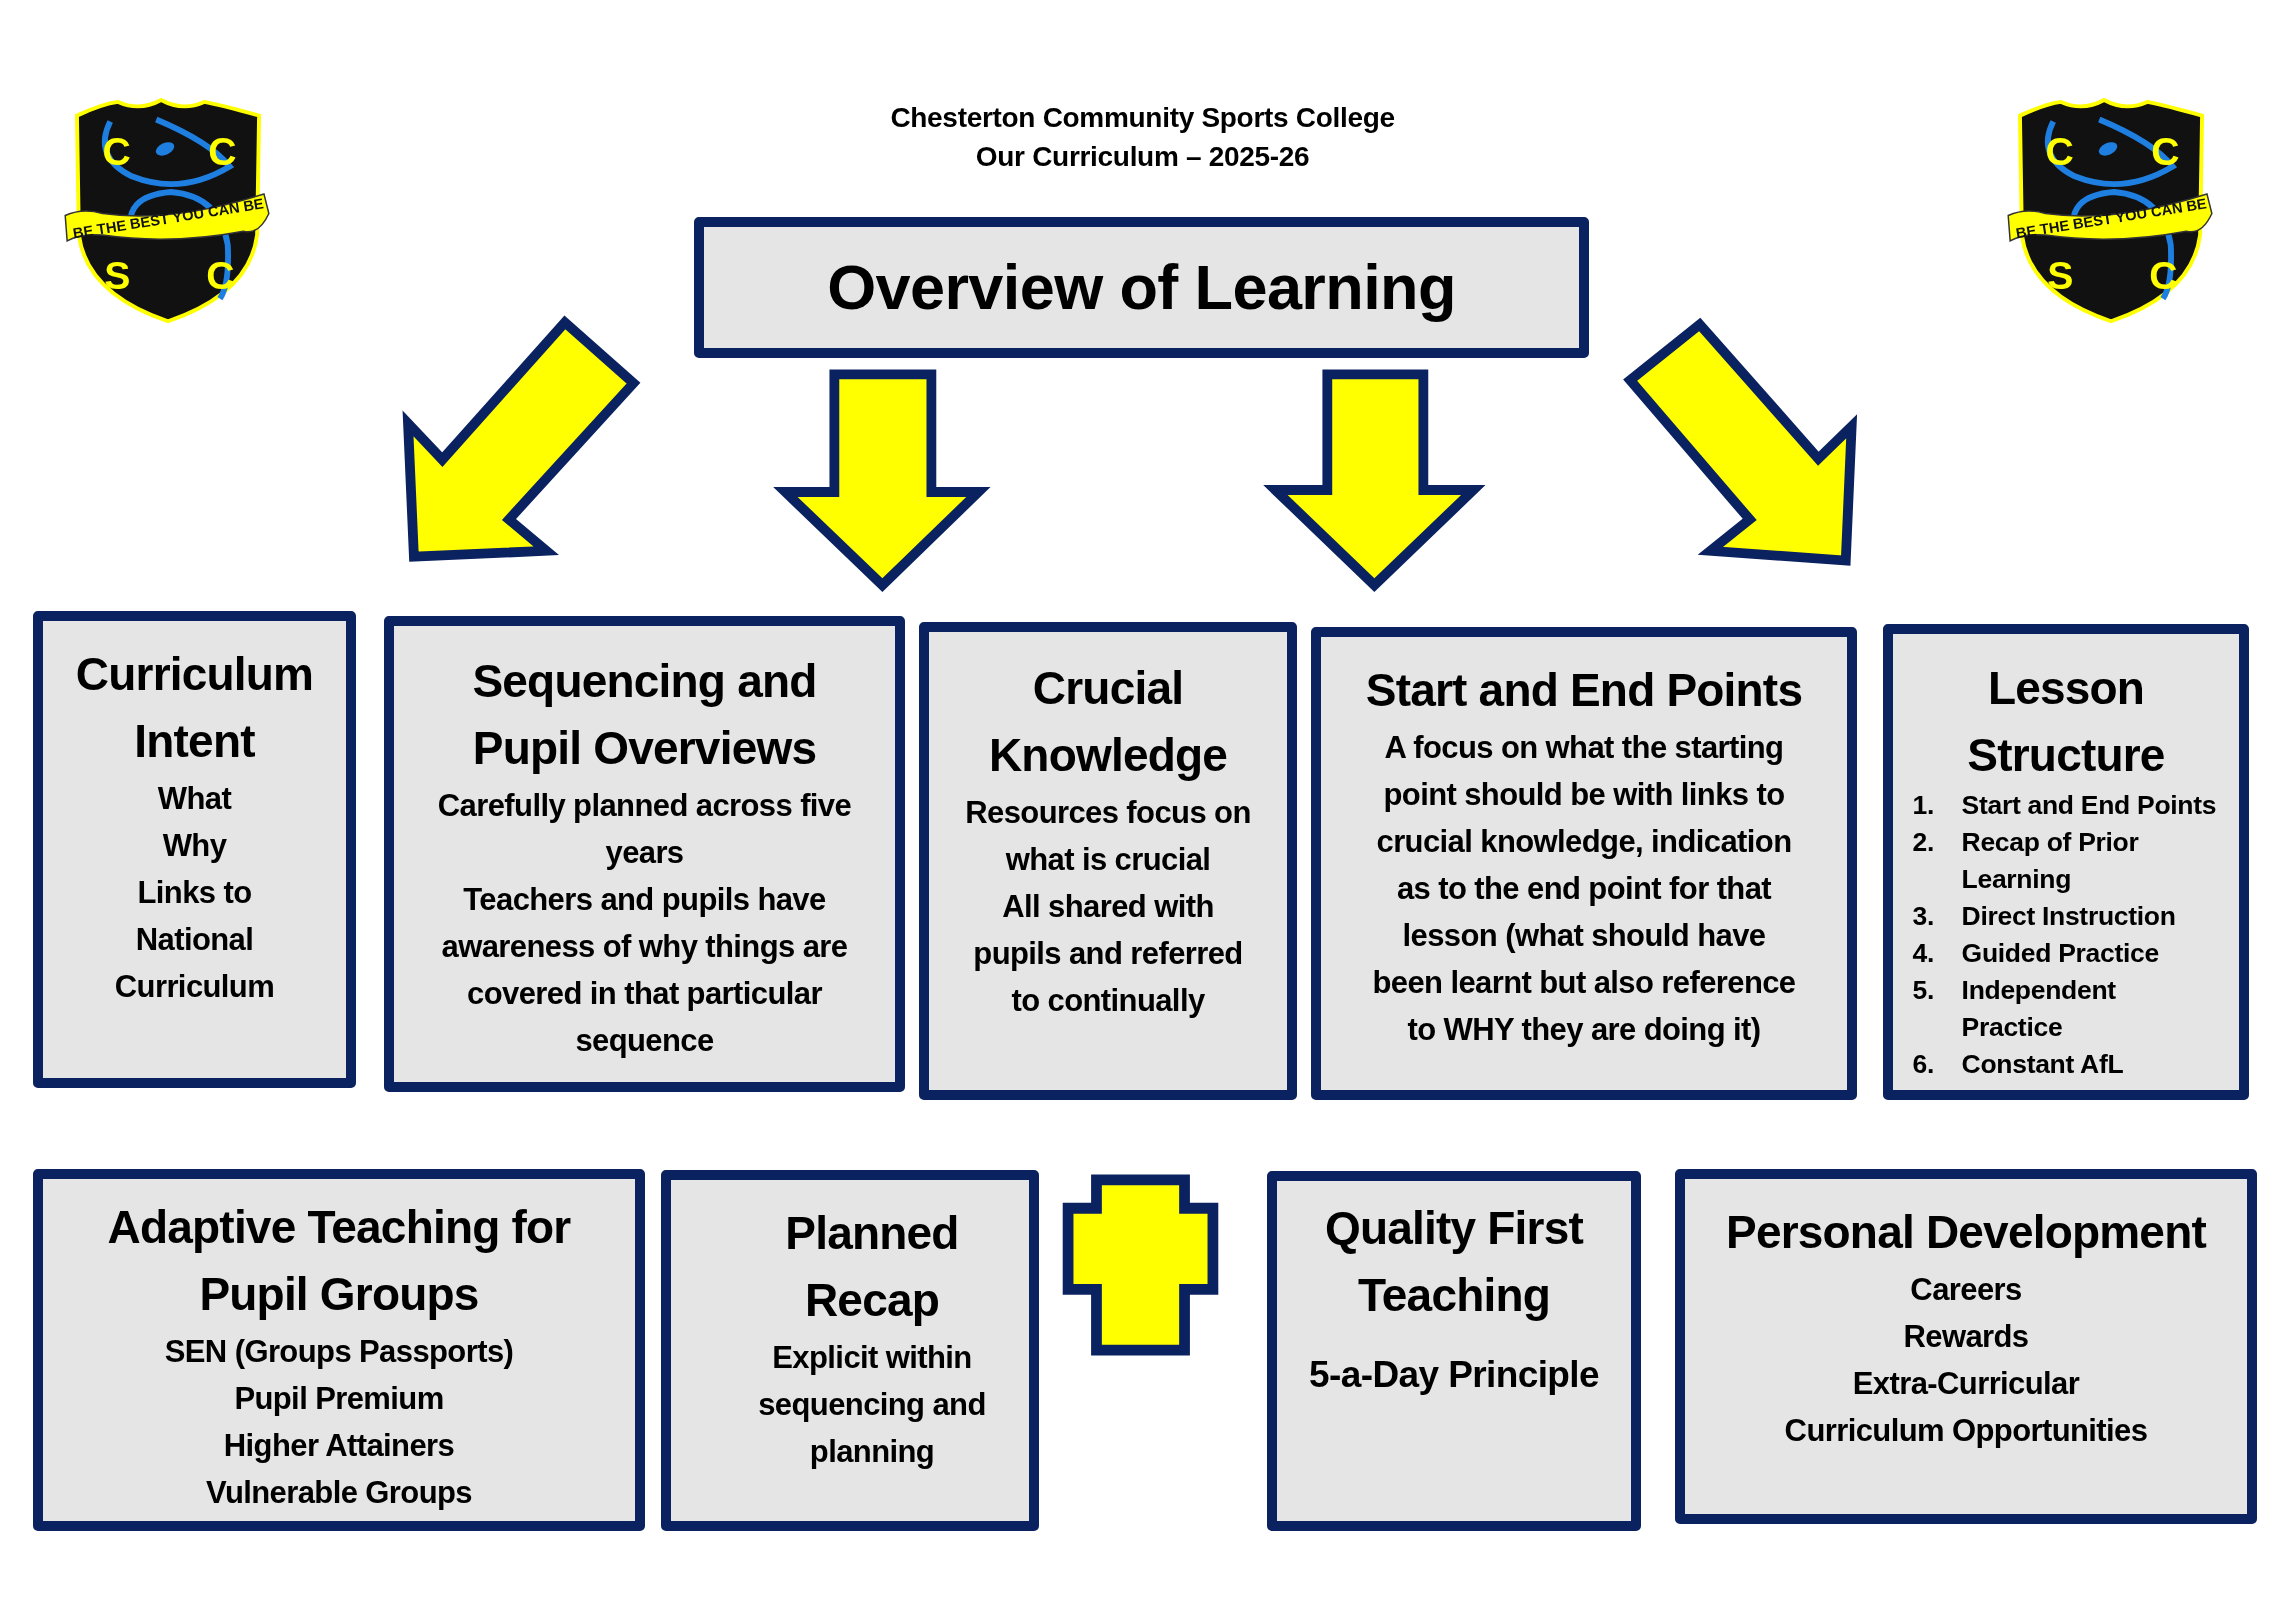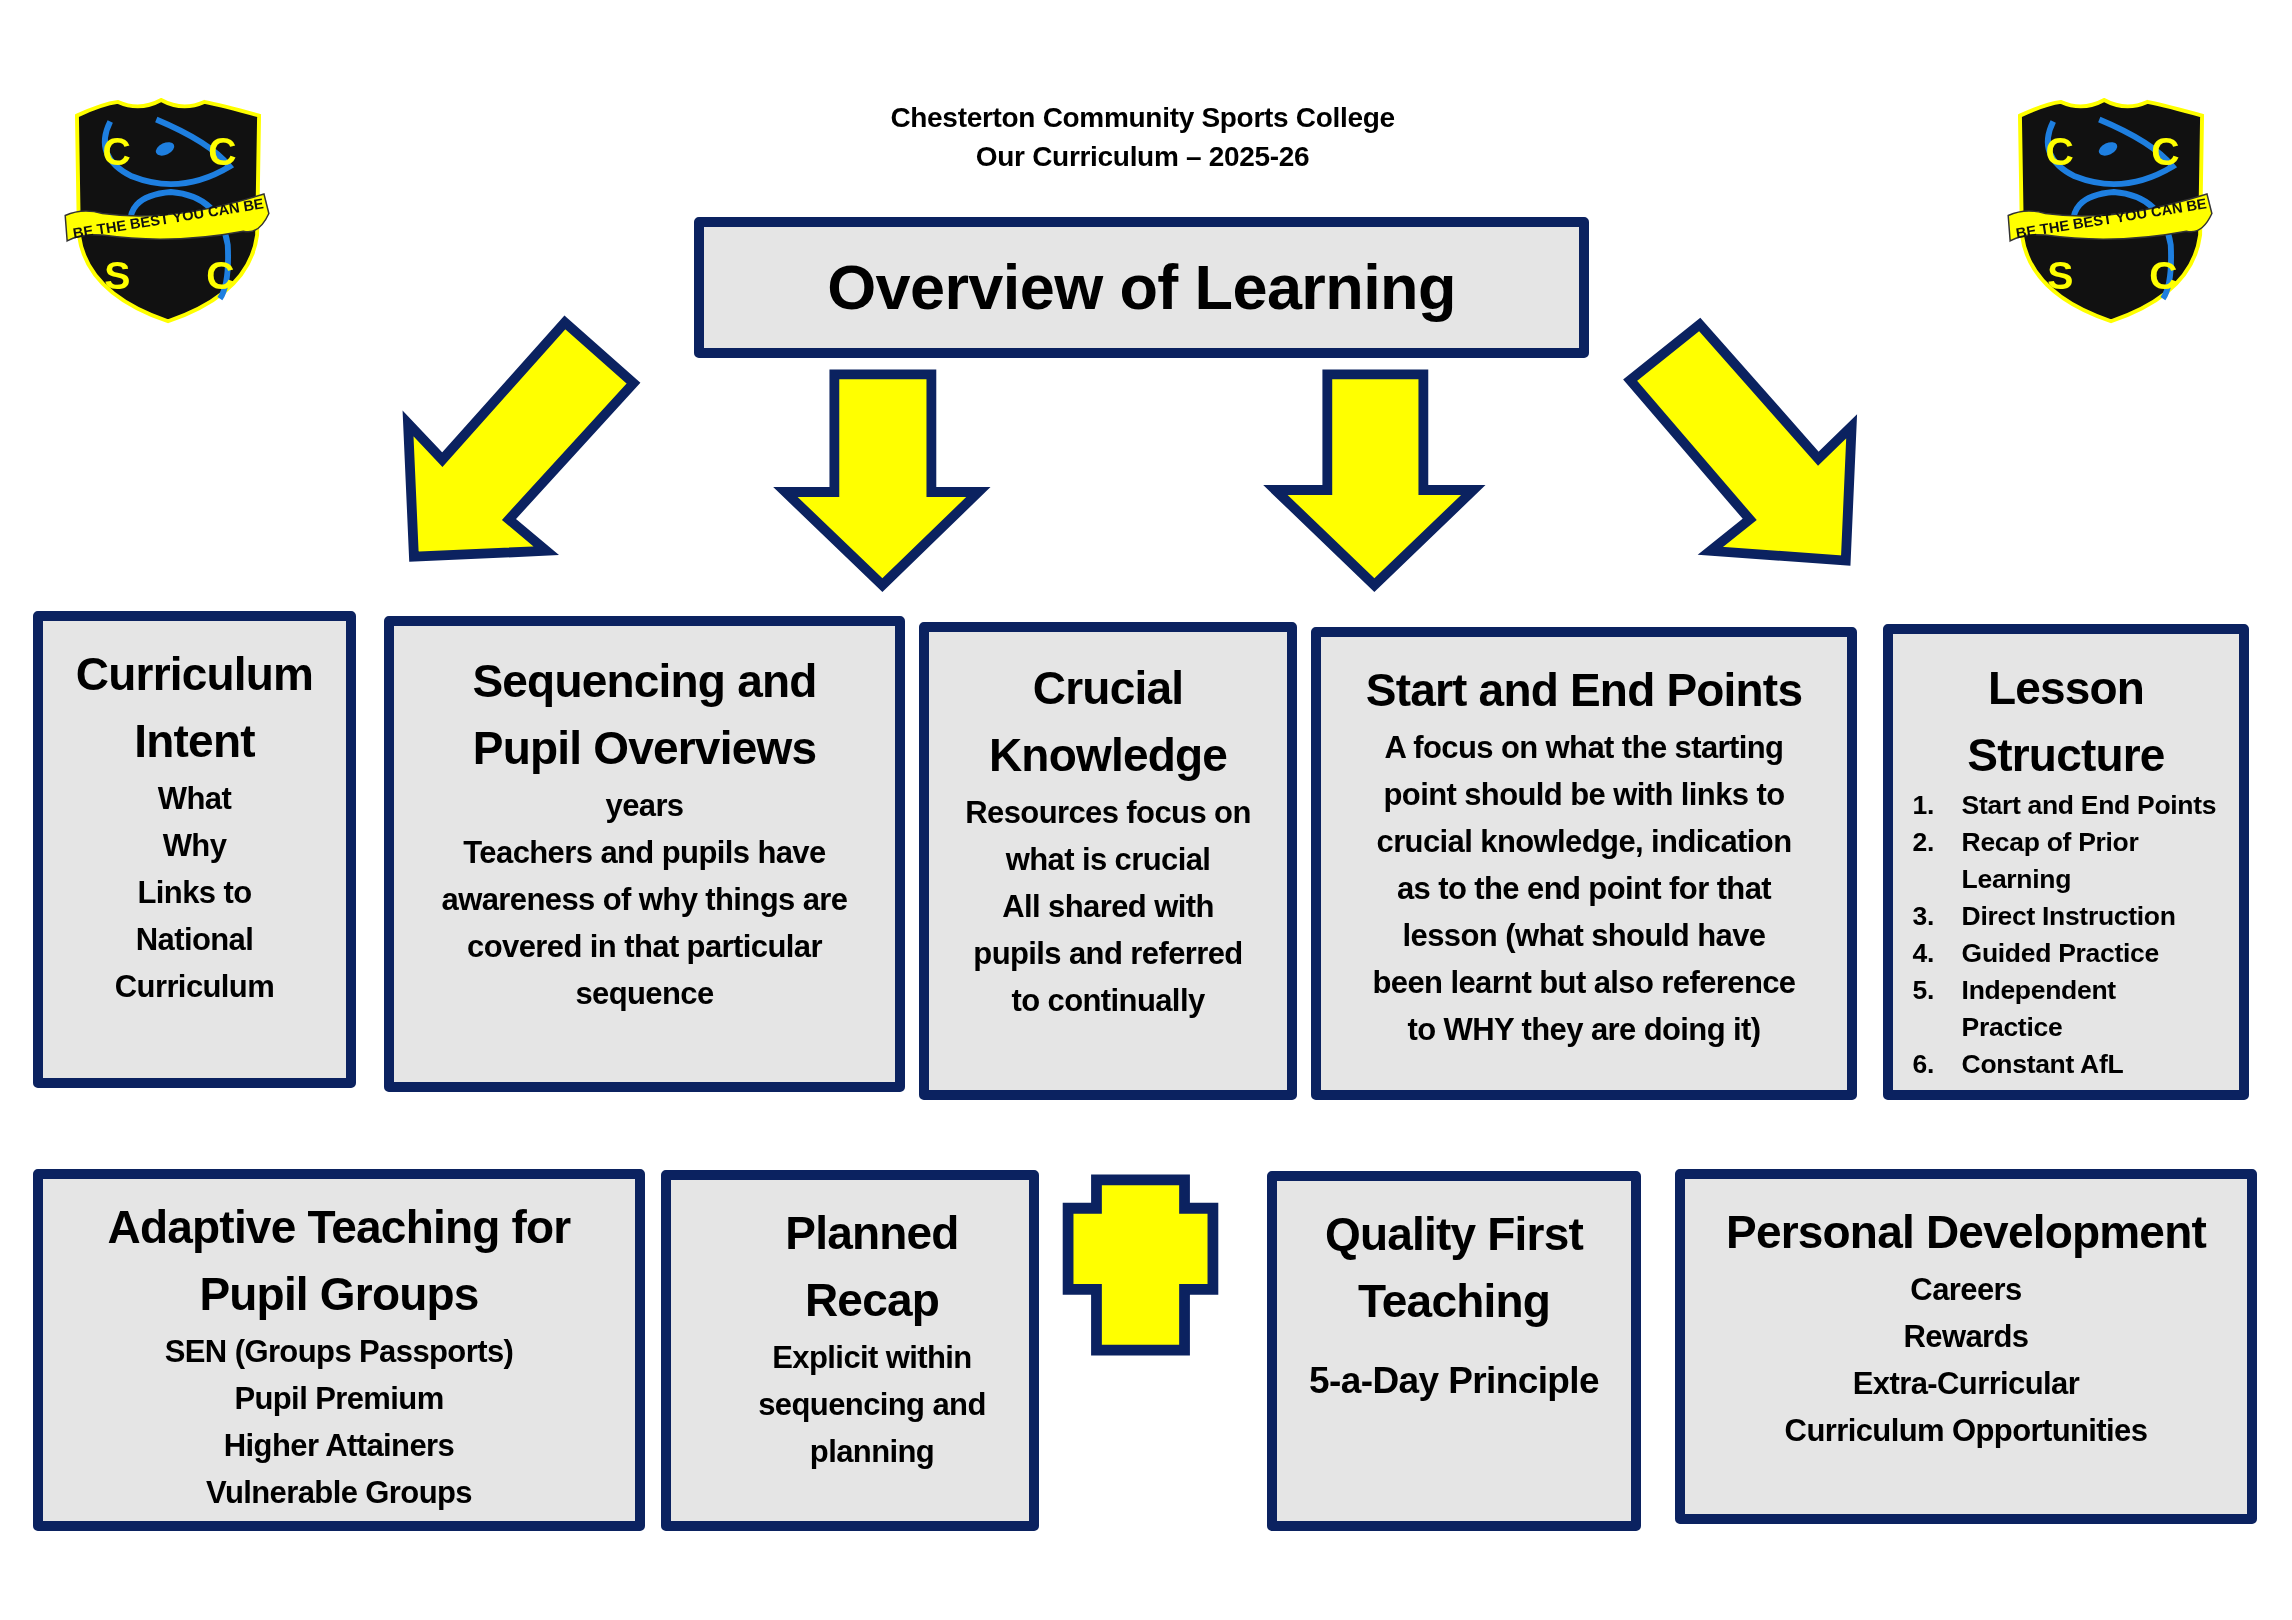--- a/index.html
+++ b/index.html
@@ -82,20 +82,21 @@
     <div class="b">Links to</div>
     <div class="b">National</div>
     <div class="b">Curriculum</div>
   </div>
 </div>
 
 <div class="box" style="left:384px; top:616px; width:521px; height:476px;">
   <div style="padding-top:21.6px;">
     <div class="t">Sequencing and</div>
     <div class="t">Pupil Overviews</div>
+    <div class="b">Carefully planned across five</div>
     <div class="b">years</div>
     <div class="b">Teachers and pupils have</div>
     <div class="b">awareness of why things are</div>
     <div class="b">covered in that particular</div>
     <div class="b">sequence</div>
   </div>
 </div>
 
 <div class="box" style="left:919px; top:622px; width:378px; height:478px;">
   <div style="padding-top:22.5px;">
@@ -182,21 +183,21 @@
     <div class="b">sequencing and</div>
     <div class="b">planning</div>
   </div>
 </div>
 
 <svg class="abs" style="left:1062px; top:1174px;" width="157" height="182" viewBox="0 0 160 186">
   <polygon points="35,6 125,6 125,35 154,35 154,118 125,118 125,180 35,180 35,118 6,118 6,35 35,35" fill="#ffff00" stroke="#0b2260" stroke-width="11"></polygon>
 </svg>
 
 <div class="box" style="left:1267px; top:1171px; width:374px; height:360px;">
-  <div style="padding-top:20px;">
+  <div style="padding-top:14px;">
     <div class="t">Quality First</div>
     <div class="t">Teaching</div>
     <div class="b" style="font-size:37px; margin-top:21.6px;">5-a-Day Principle</div>
   </div>
 </div>
 
 <div class="box" style="left:1675px; top:1169px; width:582px; height:355px;">
   <div style="padding-top:19.6px;">
     <div class="t">Personal Development</div>
     <div class="b">Careers</div>

